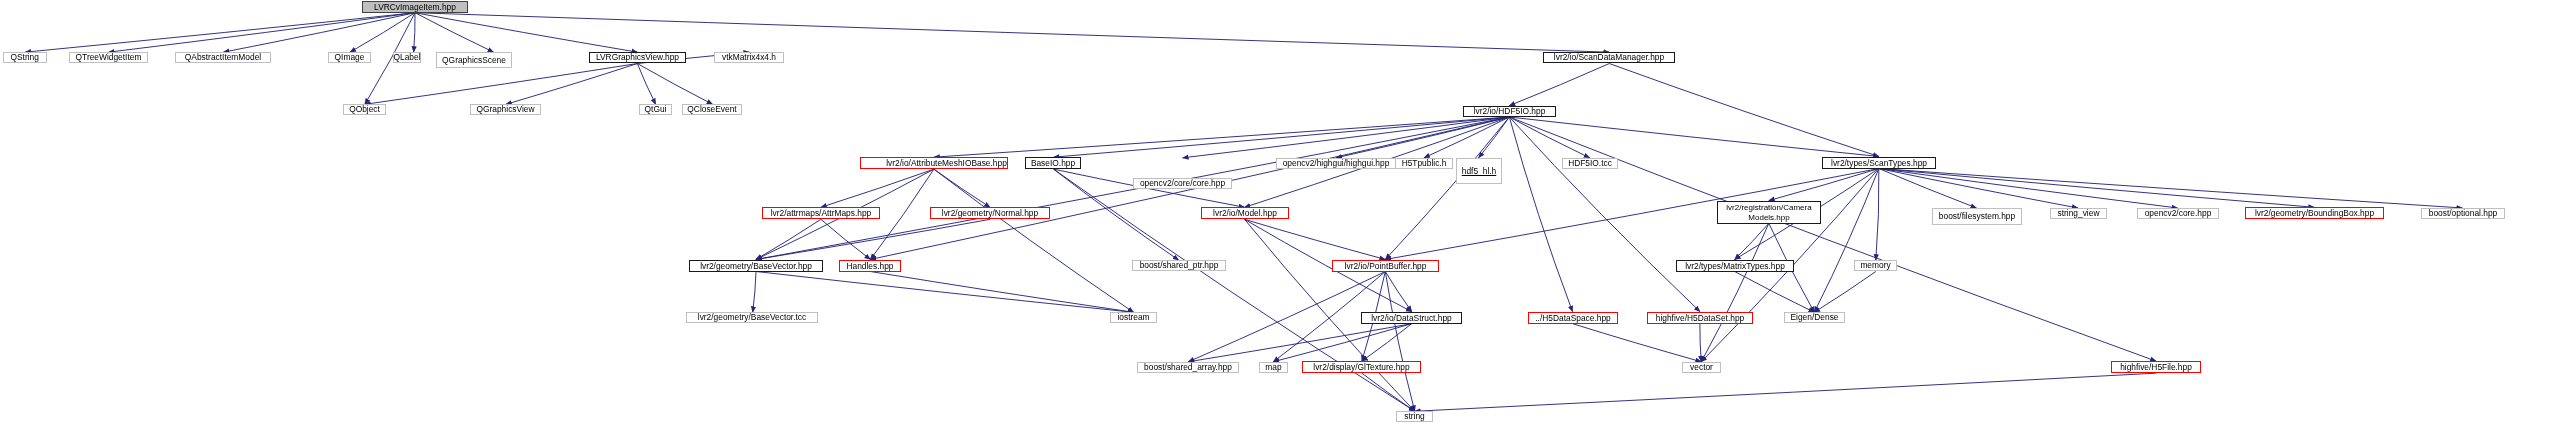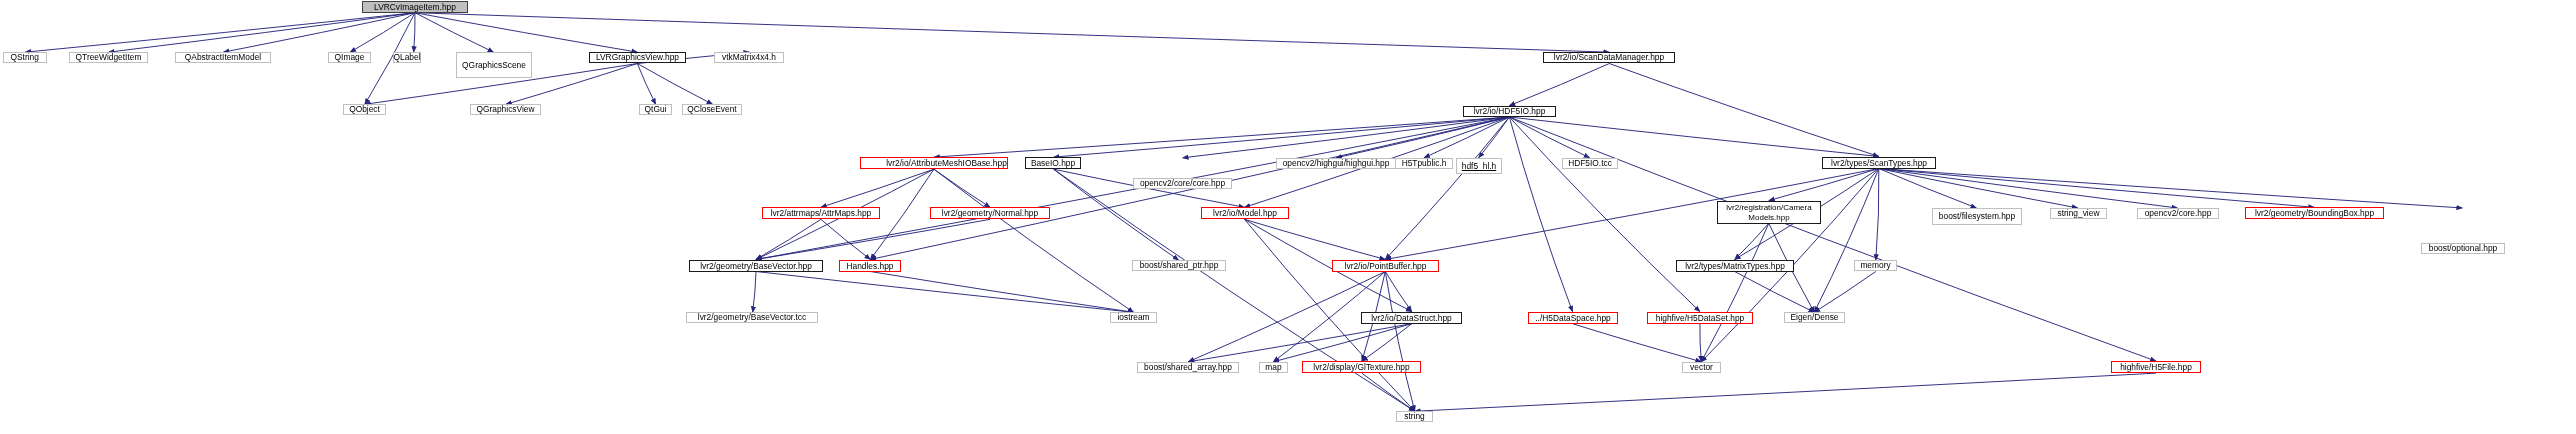--- a/index.html
+++ b/index.html
@@ -137,21 +137,21 @@
       </div>
       <div class="node plain" style="left: 175px; top: 52px; width: 96px; height: 11.4px;">
         <span style="white-space: nowrap;">QAbstractItemModel</span>
       </div>
       <div class="node plain" style="left: 328px; top: 52px; width: 43px; height: 11.4px;">
         <span style="white-space: nowrap;">QImage</span>
       </div>
       <div class="node plain" style="left: 393px; top: 52px; width: 28px; height: 11.4px;">
         <span style="white-space: nowrap;">QLabel</span>
       </div>
-      <div class="node plain" style="left: 456px; top: 52px; width: 76px; height: 26px;">
+      <div class="node plain" style="left: 436px; top: 52px; width: 76px; height: 16px;">
         <span style="white-space: nowrap;">QGraphicsScene</span>
       </div>
       <div class="node black" style="left: 589px; top: 52px; width: 97px; height: 11.4px;">
         <span style="white-space: nowrap;">LVRGraphicsView.hpp</span>
       </div>
       <div class="node plain" style="left: 714px; top: 52px; width: 70px; height: 11.4px;">
         <span style="white-space: nowrap;">vtkMatrix4x4.h</span>
       </div>
       <div class="node black" style="left: 1543px; top: 52px; width: 132px; height: 11.4px;">
         <span style="white-space: nowrap;">lvr2/io/ScanDataManager.hpp</span>
@@ -179,21 +179,21 @@
       </div>
       <div class="node plain" style="left: 1133px; top: 158px; width: 99px; height: 11.4px; margin-top: 20px;">
         <span style="white-space: nowrap;">opencv2/core/core.hpp</span>
       </div>
       <div class="node plain" style="left: 1276px; top: 158px; width: 120px; height: 11.4px;">
         <span style="white-space: nowrap;">opencv2/highgui/highgui.hpp</span>
       </div>
       <div class="node plain" style="left: 1395px; top: 158px; width: 58px; height: 11.4px;">
         <span style="white-space: nowrap;">H5Tpublic.h</span>
       </div>
-      <div class="node plain" style="left: 1456px; top: 158px; width: 46px; height: 16px; text-decoration: underline;">
+      <div class="node plain" style="left: 1456px; top: 158px; width: 46px; height: 26px; text-decoration: underline;">
         <span style="white-space: nowrap;">hdf5_hl.h</span>
       </div>
       <div class="node plain" style="left: 1562px; top: 158px; width: 56px; height: 11.4px;">
         <span style="white-space: nowrap;">HDF5IO.tcc</span>
       </div>
       <div class="node black" style="left: 1822px; top: 157px; width: 114px; height: 12px;">
         <span style="white-space: nowrap;">lvr2/types/ScanTypes.hpp</span>
       </div>
       <div class="node red" style="left: 762px; top: 207px; width: 118px; height: 12px;">
         <span style="white-space: nowrap;">lvr2/attrmaps/AttrMaps.hpp</span>
@@ -213,21 +213,21 @@
       </div>
       <div class="node plain" style="left: 2050px; top: 208px; width: 57px; height: 11.4px;">
         <span style="white-space: nowrap;">string_view</span>
       </div>
       <div class="node plain" style="left: 2137px; top: 208px; width: 82px; height: 11.4px;">
         <span style="white-space: nowrap;">opencv2/core.hpp</span>
       </div>
       <div class="node red" style="left: 2245px; top: 207px; width: 139px; height: 12px;">
         <span style="white-space: nowrap;">lvr2/geometry/BoundingBox.hpp</span>
       </div>
-      <div class="node plain" style="left: 2421px; top: 208px; width: 84px; height: 11.4px; margin-top: 35px;">
+      <div class="node plain" style="left: 2421px; top: 208px; width: 84px; height: 11.4px;">
         <span style="white-space: nowrap;">boost/optional.hpp</span>
       </div>
       <div class="node black" style="left: 1676px; top: 260px; width: 118px; height: 12px;">
         <span style="white-space: nowrap;">lvr2/types/MatrixTypes.hpp</span>
       </div>
       <div class="node plain" style="left: 1854px; top: 260px; width: 43px; height: 11.4px;">
         <span style="white-space: nowrap;">memory</span>
       </div>
       <div class="node black" style="left: 689px; top: 260px; width: 134px; height: 12px;">
         <span style="white-space: nowrap;">lvr2/geometry/BaseVector.hpp</span>

